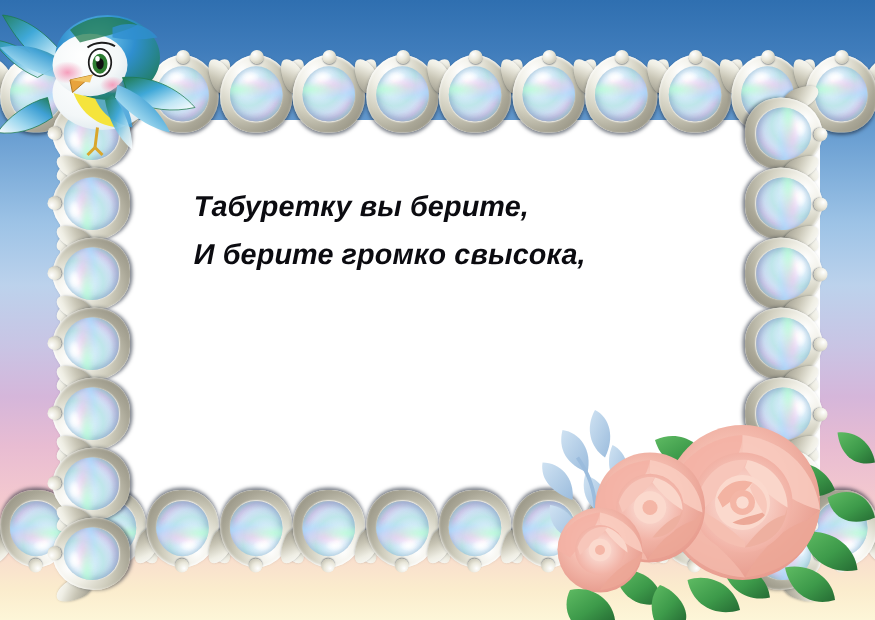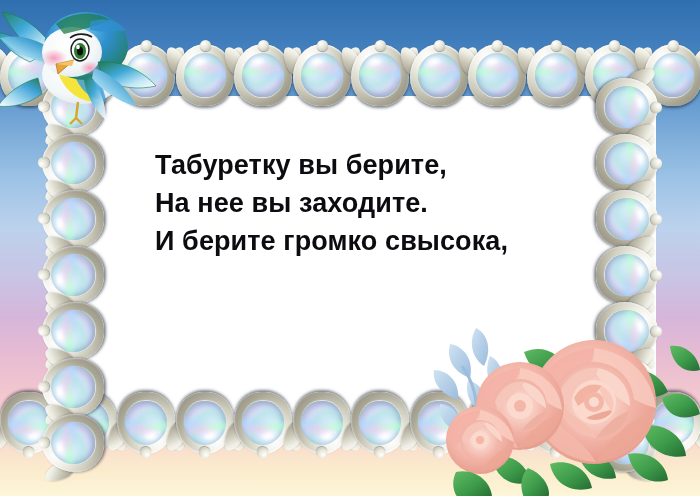--- a/index.html
+++ b/index.html
@@ -25,22 +25,22 @@
   }
   
   #card{
     position:absolute;left:48px;top:96px;width:608px;height:336px;
     background:#ffffff;
   }
   
   #poem{
     position:absolute;left:155px;top:146px;width:430px;
     color:#0b0b10;
-    font-size:27px;font-weight:bold;line-height:38px;
-    letter-spacing:.1px;white-space:nowrap;
+    font-size:23px;font-weight:bold;line-height:38px;
+    letter-spacing:.1px;white-space:nowrap;font-style:italic;
   }
   #poem .ln{display:block;}
 
   
   .jwrap{position:absolute;}
   .jewel{
     position:absolute;width:58px;height:62px;
   }
   .jewel .setting{
     position:absolute;left:0;top:0;width:58px;height:62px;
@@ -410,21 +410,20 @@
         <div class="wing r"></div>
         <div class="setting">
           <div class="stone"></div>
         </div>
         <div class="bud"></div>
       </div>
     </div>
 
   <div id="poem">
     <span class="ln">Табуретку вы берите,</span>
-    <span class="ln">На нее вы заходите.</span>
     <span class="ln">И берите громко свысока,</span>
   </div>
 
   <svg id="bird" viewBox="0 0 168 126" xmlns="http://www.w3.org/2000/svg">
     <defs>
       <linearGradient id="wgA" x1="0" y1="0" x2="1" y2="1">
         <stop offset="0%" stop-color="#1f7a4d"></stop>
           <stop offset="40%" stop-color="#3fa8d8"></stop>
         <stop offset="72%" stop-color="#bfe6f5"></stop>
           <stop offset="100%" stop-color="#ffffff"></stop>

